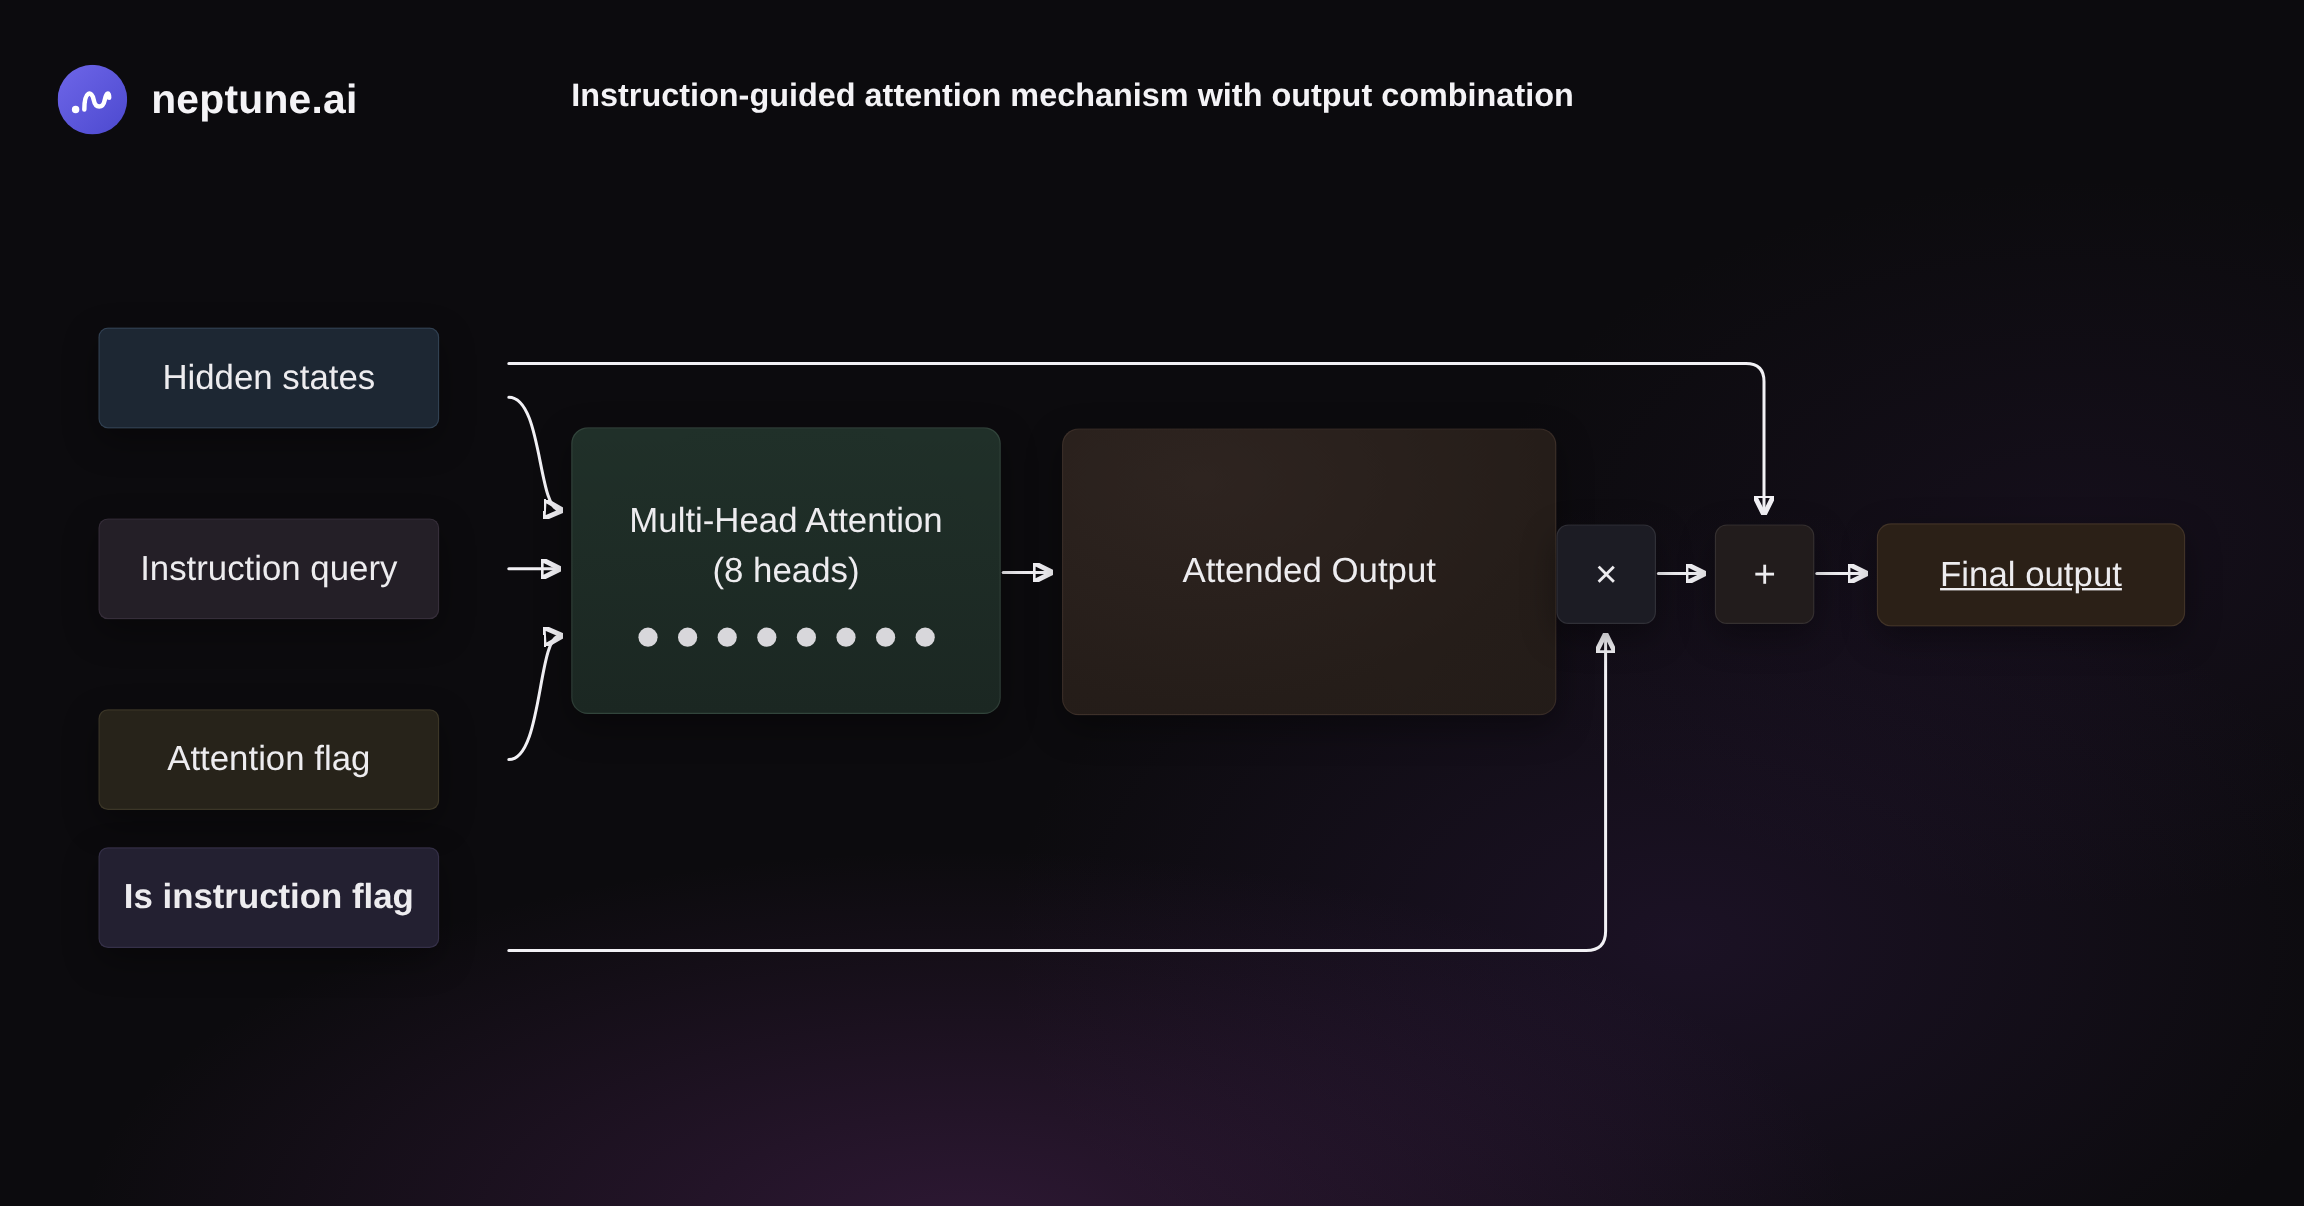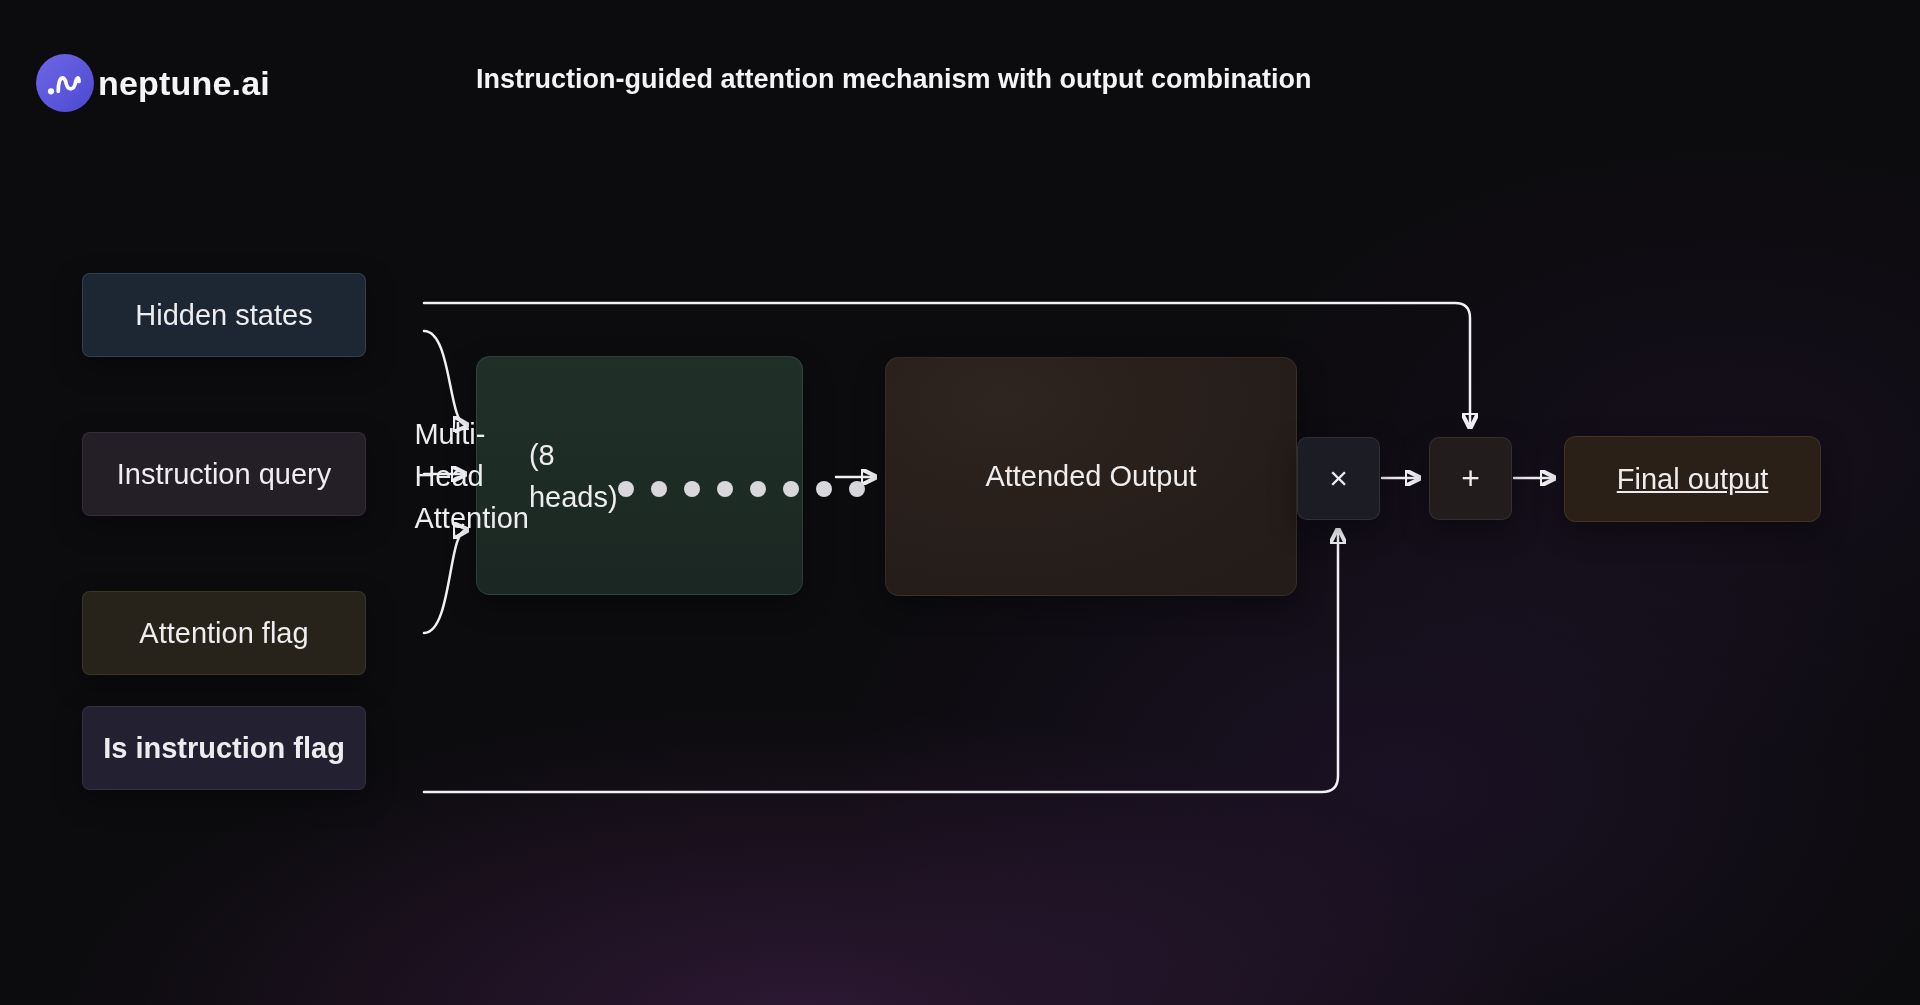--- a/index.html
+++ b/index.html
@@ -9,42 +9,42 @@
   .canvas {
     position:relative; width:1920px; height:1005px; color:#eceaf0;
     background:
       radial-gradient(55% 45% at 42% 102%, rgba(122,54,138,0.30), rgba(0,0,0,0) 70%),
       radial-gradient(42% 52% at 73% 78%,  rgba(88,44,128,0.20),  rgba(0,0,0,0) 70%),
       radial-gradient(36% 42% at 90% 45%,  rgba(76,38,108,0.14),  rgba(0,0,0,0) 72%),
       #0c0b0e;
   }
 
   
-  .brand { position:absolute; left:36px; top:54px; display:flex; align-items:center; gap:4px; }
+  .brand { position:absolute; left:48px; top:54px; display:flex; align-items:center; gap:20px; }
   .brand-logo { width:58px; height:58px; display:block; }
   .brand-name { font-size:34px; font-weight:700; letter-spacing:0.2px; color:#f4f3f6; }
   .diagram-title { position:absolute; left:476px; top:64px; font-size:27px; font-weight:700; color:#f4f3f6; }
 
   
   .node {
     position:absolute; display:flex; align-items:center; justify-content:center;
     font-size:29px; color:#edecef; box-shadow:0 10px 28px rgba(0,0,0,0.35);
   }
 
   
   .input-node { left:82px; width:284px; height:84px; border-radius:8px; border:1px solid rgba(255,255,255,0.07); }
   #node-hidden-states      { top:273px; background:#1d2733; border-color:rgba(125,160,195,0.22); }
   #node-instruction-query  { top:432px; background:#241f27; border-color:rgba(190,160,200,0.12); }
   #node-attention-mask     { top:591px; background:#27231a; border-color:rgba(210,195,140,0.12); }
   #node-is-instruction-flag{ top:706px; background:#232031; border-color:rgba(160,150,210,0.14);font-weight:bold; }
 
   
   #node-mha {
-    left:476px; top:356px; width:327px; height:239px; border-radius:14px;
-    flex-direction:row; background:linear-gradient(180deg, #203029, #1b2722);
+    left:476px; top:356px; width:358px; height:239px; border-radius:14px;
+    flex-direction:column; background:linear-gradient(180deg, #203029, #1b2722);
     border:1px solid rgba(160,200,180,0.14);
     justify-content:center;
   }
   .mha-line { line-height:42px; }
   .dots-row { display:flex; gap:17px; margin-top:26px; }
   .dot { width:16px; height:16px; border-radius:50%; background:#d8d7db; display:inline-block; }
 
   
   #node-attended-output {
     left:885px; top:357px; width:412px; height:239px; border-radius:14px;

